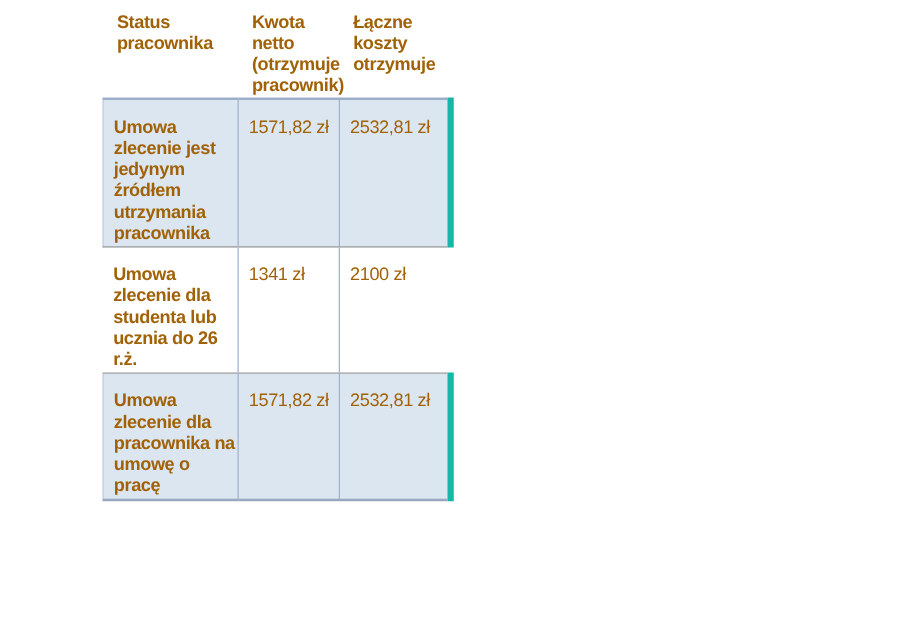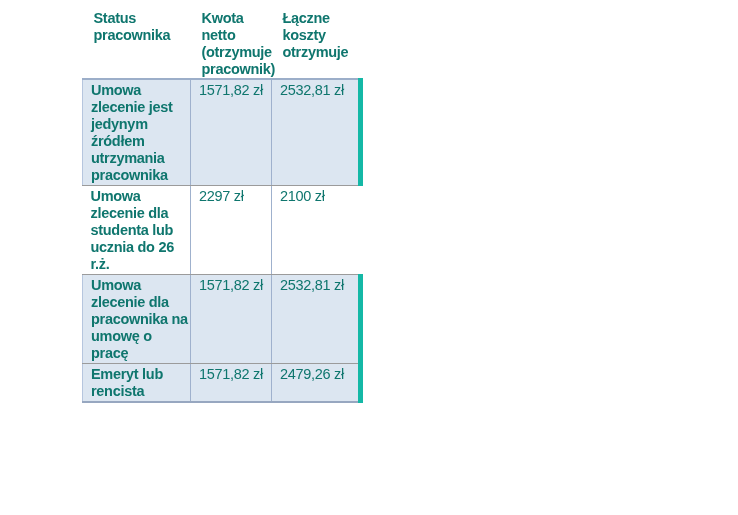--- a/index.html
+++ b/index.html
@@ -19,41 +19,41 @@
     inset: 0;
     background: #ffffff;
   }
   table.salary-table {
     position: absolute;
     left: 82px;
     top: 8px;
     width: 278px;
     border-collapse: collapse;
     table-layout: fixed;
-    color: #0f766e;
+    color: #a16207;
     font-size: 14.5px;
     line-height: 17px;
     letter-spacing: -0.3px;
   }
   col.c1 { width: 108px; }
   col.c2 { width: 81px; }
   col.c3 { width: 89px; }
 
   th {
     font-weight: bold;
     text-align: left;
     vertical-align: top;
     padding: 2px 2px 0 11px;
     white-space: pre-line;
     border-bottom: 2px solid #9caec9;
     background: #ffffff;
   }
   td {
     vertical-align: top;
-    padding: 2px 2px 1px 8px;
+    padding: 14px 2px 1px 8px;
     border-bottom: 1px solid #9b9b9b;
   }
   tbody td + td {
     border-left: 1px solid #9fb1cd;
     margin-left: 24px;
   }
   tr.shaded td { background: #dce6f1; }
   tr.shaded td:first-child { border-left: 1px solid #b6c6de; }
   tr.shaded td:last-child  { border-right: 5px solid #14b8a6; }
   tbody tr:last-child td { border-bottom: 2px solid #97a7c0; }
@@ -100,33 +100,27 @@
 pracownika</td>
         <td class="num">1571,82 zł</td>
         <td class="num">2532,81 zł</td>
       </tr>
       <tr>
         <td class="status">Umowa
 zlecenie dla
 studenta lub
 ucznia do 26
 r.ż.</td>
-        <td class="num">2297 zł</td>
+        <td class="num">1341 zł</td>
         <td class="num">2100 zł</td>
       </tr>
       <tr class="shaded">
         <td class="status">Umowa
 zlecenie dla
 pracownika na
 umowę o
 pracę</td>
         <td class="num">1571,82 zł</td>
         <td class="num">2532,81 zł</td>
       </tr>
-      <tr class="shaded">
-        <td class="status">Emeryt lub
-rencista</td>
-        <td class="num">1571,82 zł</td>
-        <td class="num">2479,26 zł</td>
-      </tr>
     </tbody>
   </table>
 </div>
 
 </body></html>

